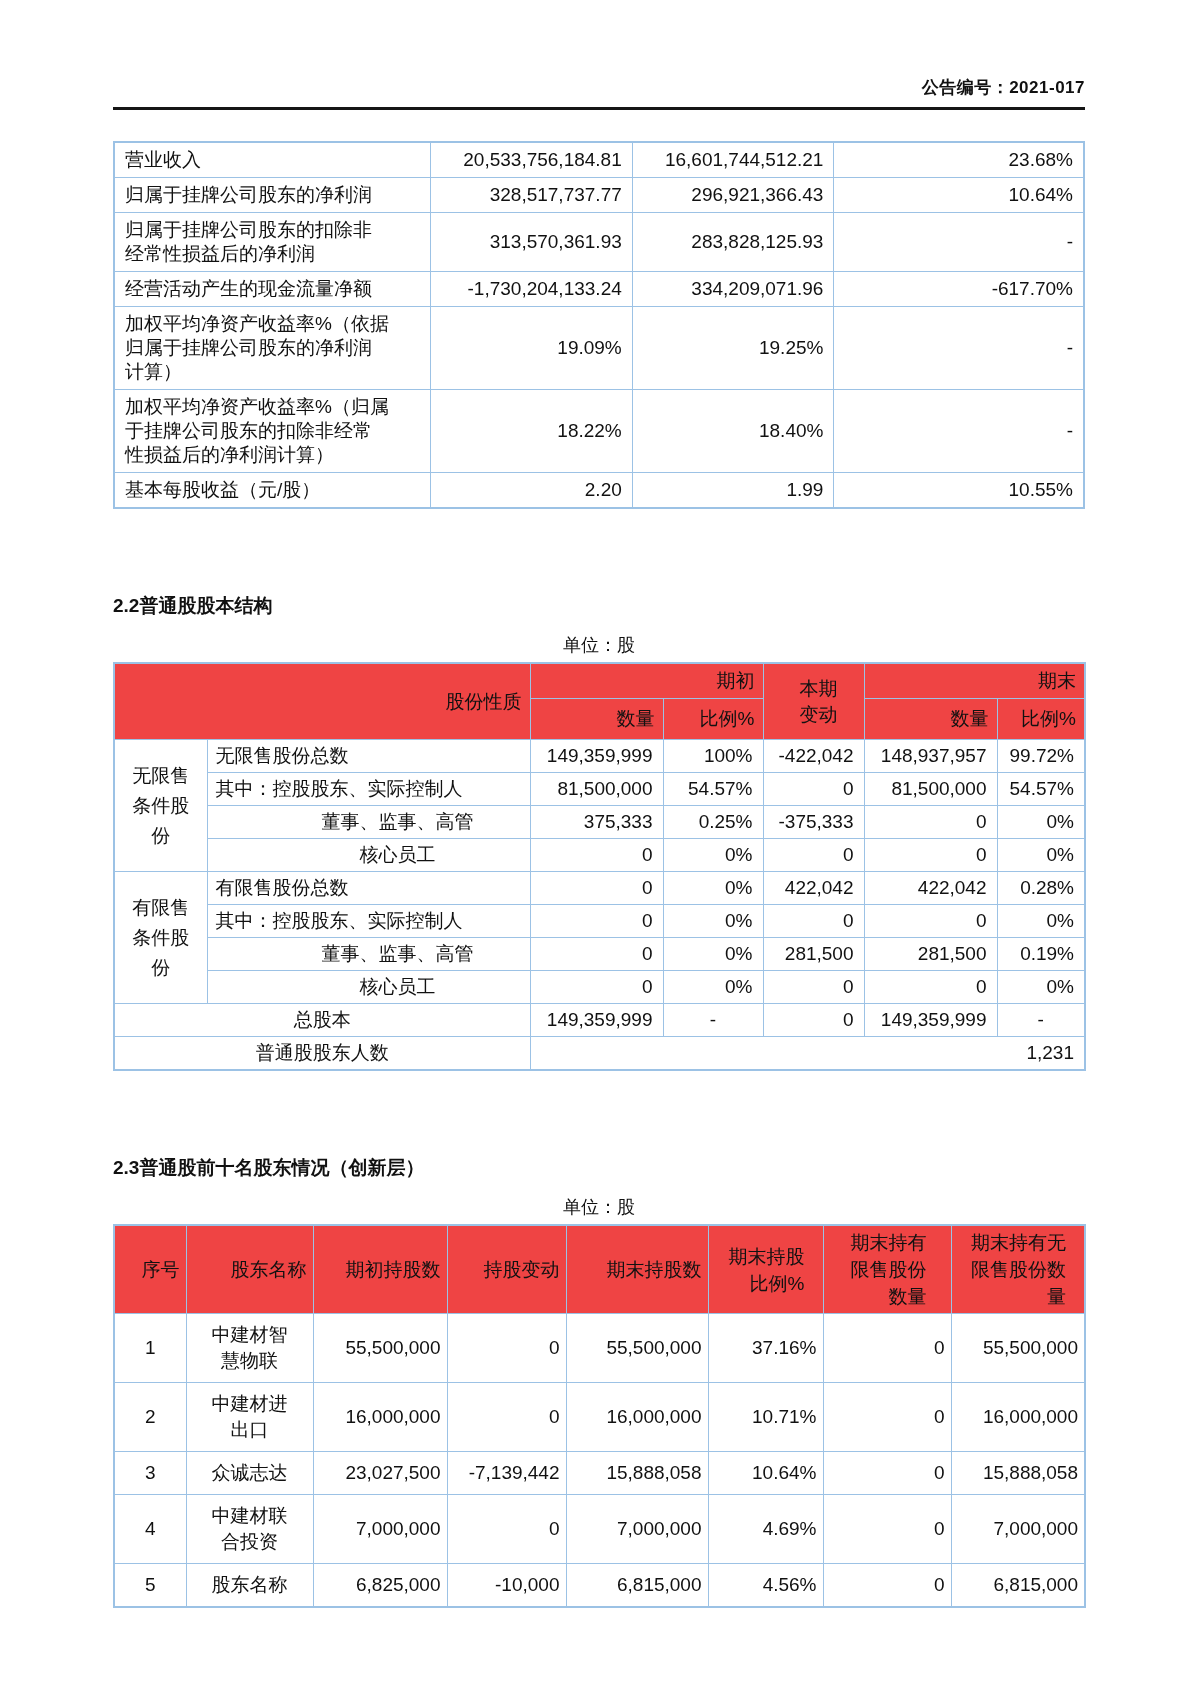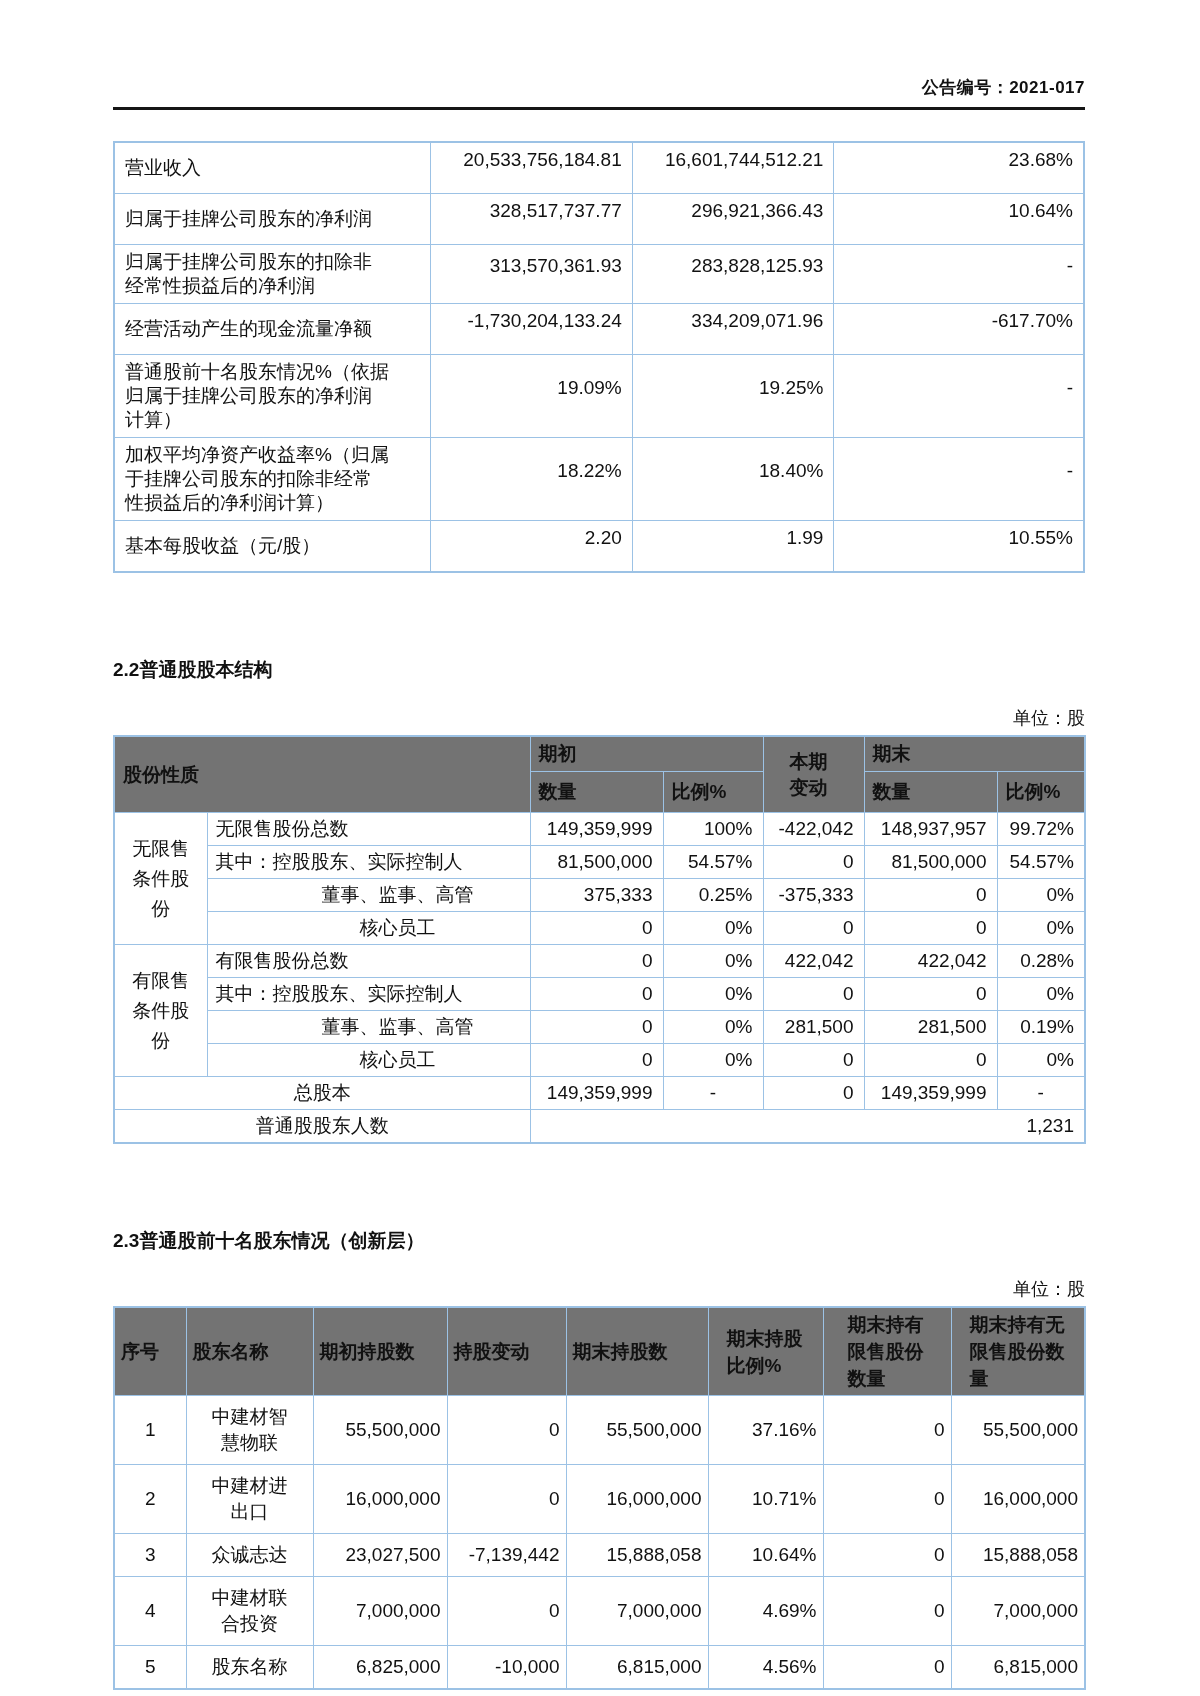--- a/index.html
+++ b/index.html
@@ -22,34 +22,34 @@
   td,th{
     border:1px solid #9cc2e5;
     font-size:19px;line-height:24px;
     vertical-align:middle;
     padding:5px 8px;
     font-weight:400;
     overflow:hidden;
     word-break:break-all;
   }
   table{border:2px solid #9cc2e5;}
-  th{background:#737373;font-weight:700;text-align:left;}
+  th{background:#ef4444;font-weight:400;text-align:right;}
   .num{text-align:right;padding-right:10px;}
   .ctr{text-align:center;}
   .bold{font-weight:400;}
 
   
   .summary-table{margin-top:31px;}
-  .summary-table td{padding-top:5px;padding-bottom:21px;}
+  .summary-table td{padding-top:5px;padding-bottom:5px;}
   .summary-table .lbl{padding:5px 40px 5px 10px;text-align:left;}
 
   
   .section-heading{margin-top:84px;font-size:19px;font-weight:700;}
   .section-heading .sec-no{margin-right:0;}
-  .unit-label{margin-top:23px;text-align:right;font-size:18px;}
+  .unit-label{margin-top:14px;text-align:center;font-size:18px;}
 
   
   .share-table{margin-top:5px;}
   .share-table td{height:23px;padding-top:4px;padding-bottom:4px;}
   .share-table .grp{text-align:center;padding:4px 16px;line-height:30px;background:#fff;}
   .share-table .lbl{text-align:left;padding-left:8px;}
   .share-table .lbl.indent{padding-left:66px;text-align:center;}
   .share-table th.h1{padding:5px 8px;}
   .share-table th.h2{padding:8px 8px;margin-left:20px;}
   .share-table th.chgcol{padding:5px 26px;line-height:26px;}
@@ -96,21 +96,21 @@
         <td class="num">283,828,125.93</td>
         <td class="num">-</td>
       </tr>
       <tr>
         <td class="lbl">经营活动产生的现金流量净额</td>
         <td class="num">-1,730,204,133.24</td>
         <td class="num">334,209,071.96</td>
         <td class="num">-617.70%</td>
       </tr>
       <tr>
-        <td class="lbl">普通股前十名股东情况%（依据归属于挂牌公司股东的净利润计算）</td>
+        <td class="lbl">加权平均净资产收益率%（依据归属于挂牌公司股东的净利润计算）</td>
         <td class="num">19.09%</td>
         <td class="num">19.25%</td>
         <td class="num">-</td>
       </tr>
       <tr>
         <td class="lbl">加权平均净资产收益率%（归属于挂牌公司股东的扣除非经常性损益后的净利润计算）</td>
         <td class="num">18.22%</td>
         <td class="num">18.40%</td>
         <td class="num">-</td>
       </tr>

